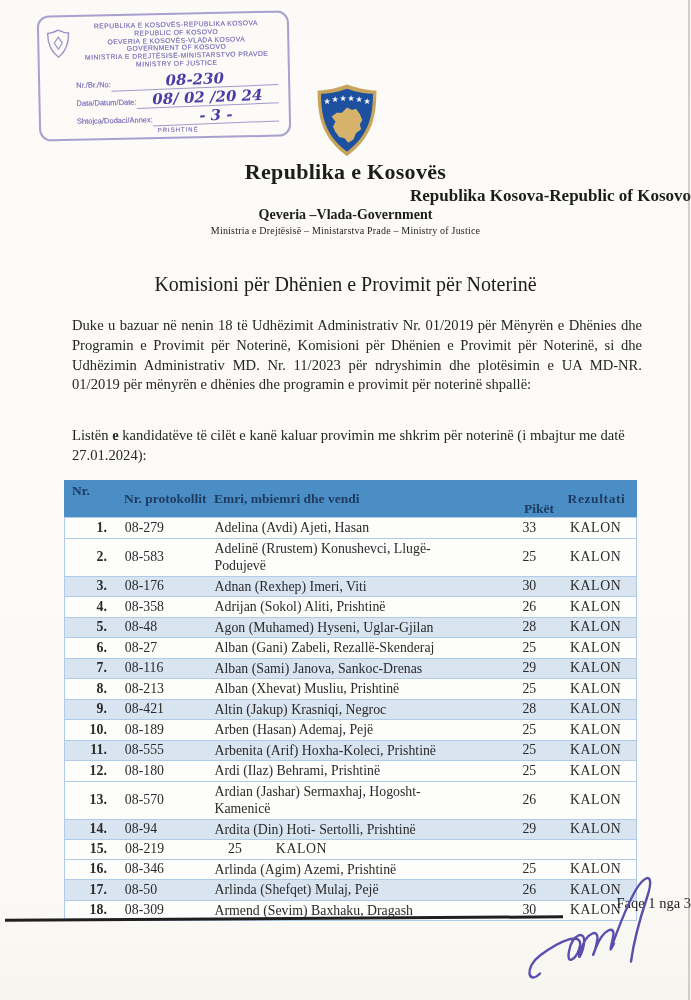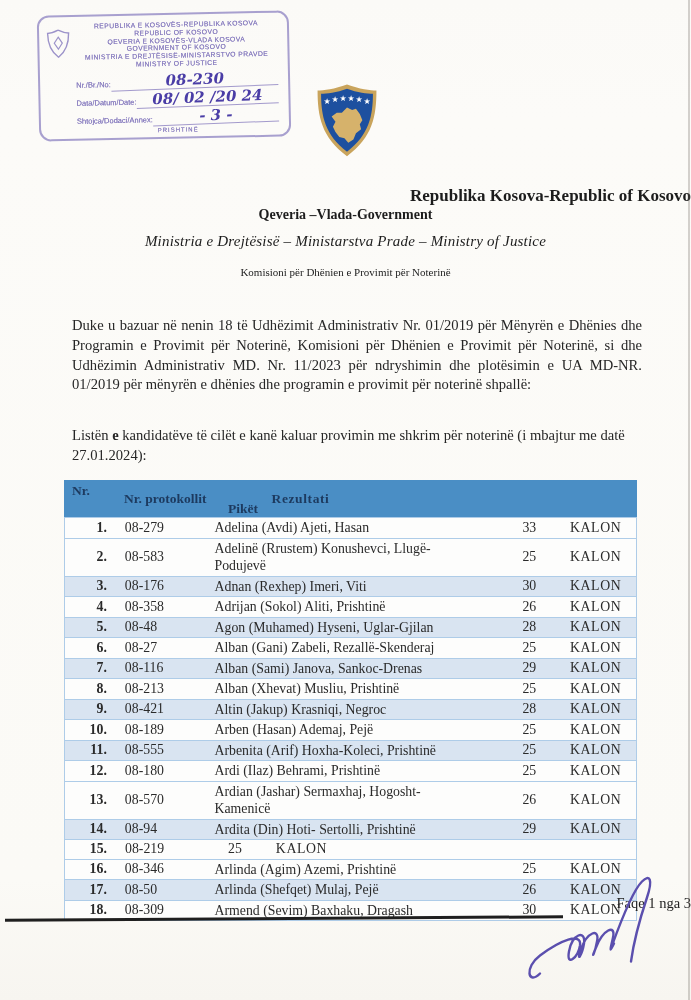--- a/index.html
+++ b/index.html
@@ -41,22 +41,22 @@
   }
 
   
   .coat { position:absolute; left:315px; top:82px; width:64px; height:78px; }
 
   
   .hline { position:absolute; left:0; right:0; text-align:center; color:#1c1c1c; }
   .t1 { top:159px; font-size:22px; font-weight:bold; letter-spacing:0.3px; }
   .t2 { top:186px; font-size:17px; font-weight:bold;text-align:right; }
   .t3 { top:207px; font-size:14px; font-weight:bold; }
-  .t4 { top:233px; font-size:15px; font-style:italic; letter-spacing:0.2px; }
-  .t5 { top:266px; font-size:11px; }
+  .t4 { top:225px; font-size:10px; letter-spacing:0.2px; }
+  .t5 { top:273px; font-size:20px; }
 
   
   .para { position:absolute; left:72px; width:570px; font-size:14.6px; line-height:19.8px; color:#262626; }
   .p1 { top:316px; text-align:justify; }
   .p2 { top:407px;margin-top:19px; }
 
   
   .table { position:absolute; left:64px; top:480px; width:573px; font-size:13.8px; }
   .thead {
     display:flex; align-items:center; height:37px; box-sizing:border-box;
@@ -128,32 +128,34 @@
       <text x="19" y="33">★</text>
         <text x="31.5" y="30">★</text>
         <text x="44" y="28.5">★</text>
       <text x="56.5" y="28.5">★</text>
         <text x="69" y="30">★</text>
         <text x="81.5" y="33">★</text>
     </g>
     <path d="M50 38 L58 42 L64 40 L70 48 L74 58 L70 64 L72 72 L64 78 L60 88 L52 93 L46 86 L38 84 L32 76 L28 68 L32 60 L26 52 L34 46 L42 46 Z" fill="var(--map,#d6b26b)"></path>
   </svg>
 
+  <div class="hline t1">Republika e Kosovës</div>
   <div class="hline t2">Republika Kosova-Republic of Kosovo</div>
   <div class="hline t3">Qeveria –Vlada-Government</div>
   <div class="hline t4">Ministria e Drejtësisë – Ministarstva Prade – Ministry of Justice</div>
   <div class="hline t5">Komisioni për Dhënien e Provimit për Noterinë</div>
 
   <div class="para p1">Duke u bazuar në nenin 18 të Udhëzimit Administrativ Nr. 01/2019 për Mënyrën e Dhënies dhe Programin e Provimit për Noterinë, Komisioni për Dhënien e Provimit për Noterinë, si dhe Udhëzimin Administrativ MD. Nr. 11/2023 për ndryshimin dhe plotësimin e UA MD-NR. 01/2019 për mënyrën e dhënies dhe programin e provimit për noterinë shpallë:</div>
   <div class="para p2"><span>Listën </span><b>e</b><span> kandidatëve të cilët e kanë kaluar provimin me shkrim për noterinë (i mbajtur me datë 27.01.2024):</span></div>
 
   <div class="table">
     <div class="thead">
       <div class="c c-nr">Nr.</div>
       <div class="c c-prot">Nr. protokollit</div>
+      <div class="c c-name">Emri, mbiemri dhe vendi</div>
       <div class="c c-pts">Pikët</div>
       <div class="c c-res">Rezultati</div>
     </div>
     <div class="tbody">
         <div class="trow">
           <div class="c c-nr">1.</div>
           <div class="c c-prot">08-279</div>
           <div class="c c-name">Adelina (Avdi) Ajeti, Hasan</div>
           <div class="c c-pts">33</div>
           <div class="c c-res">KALON</div>

